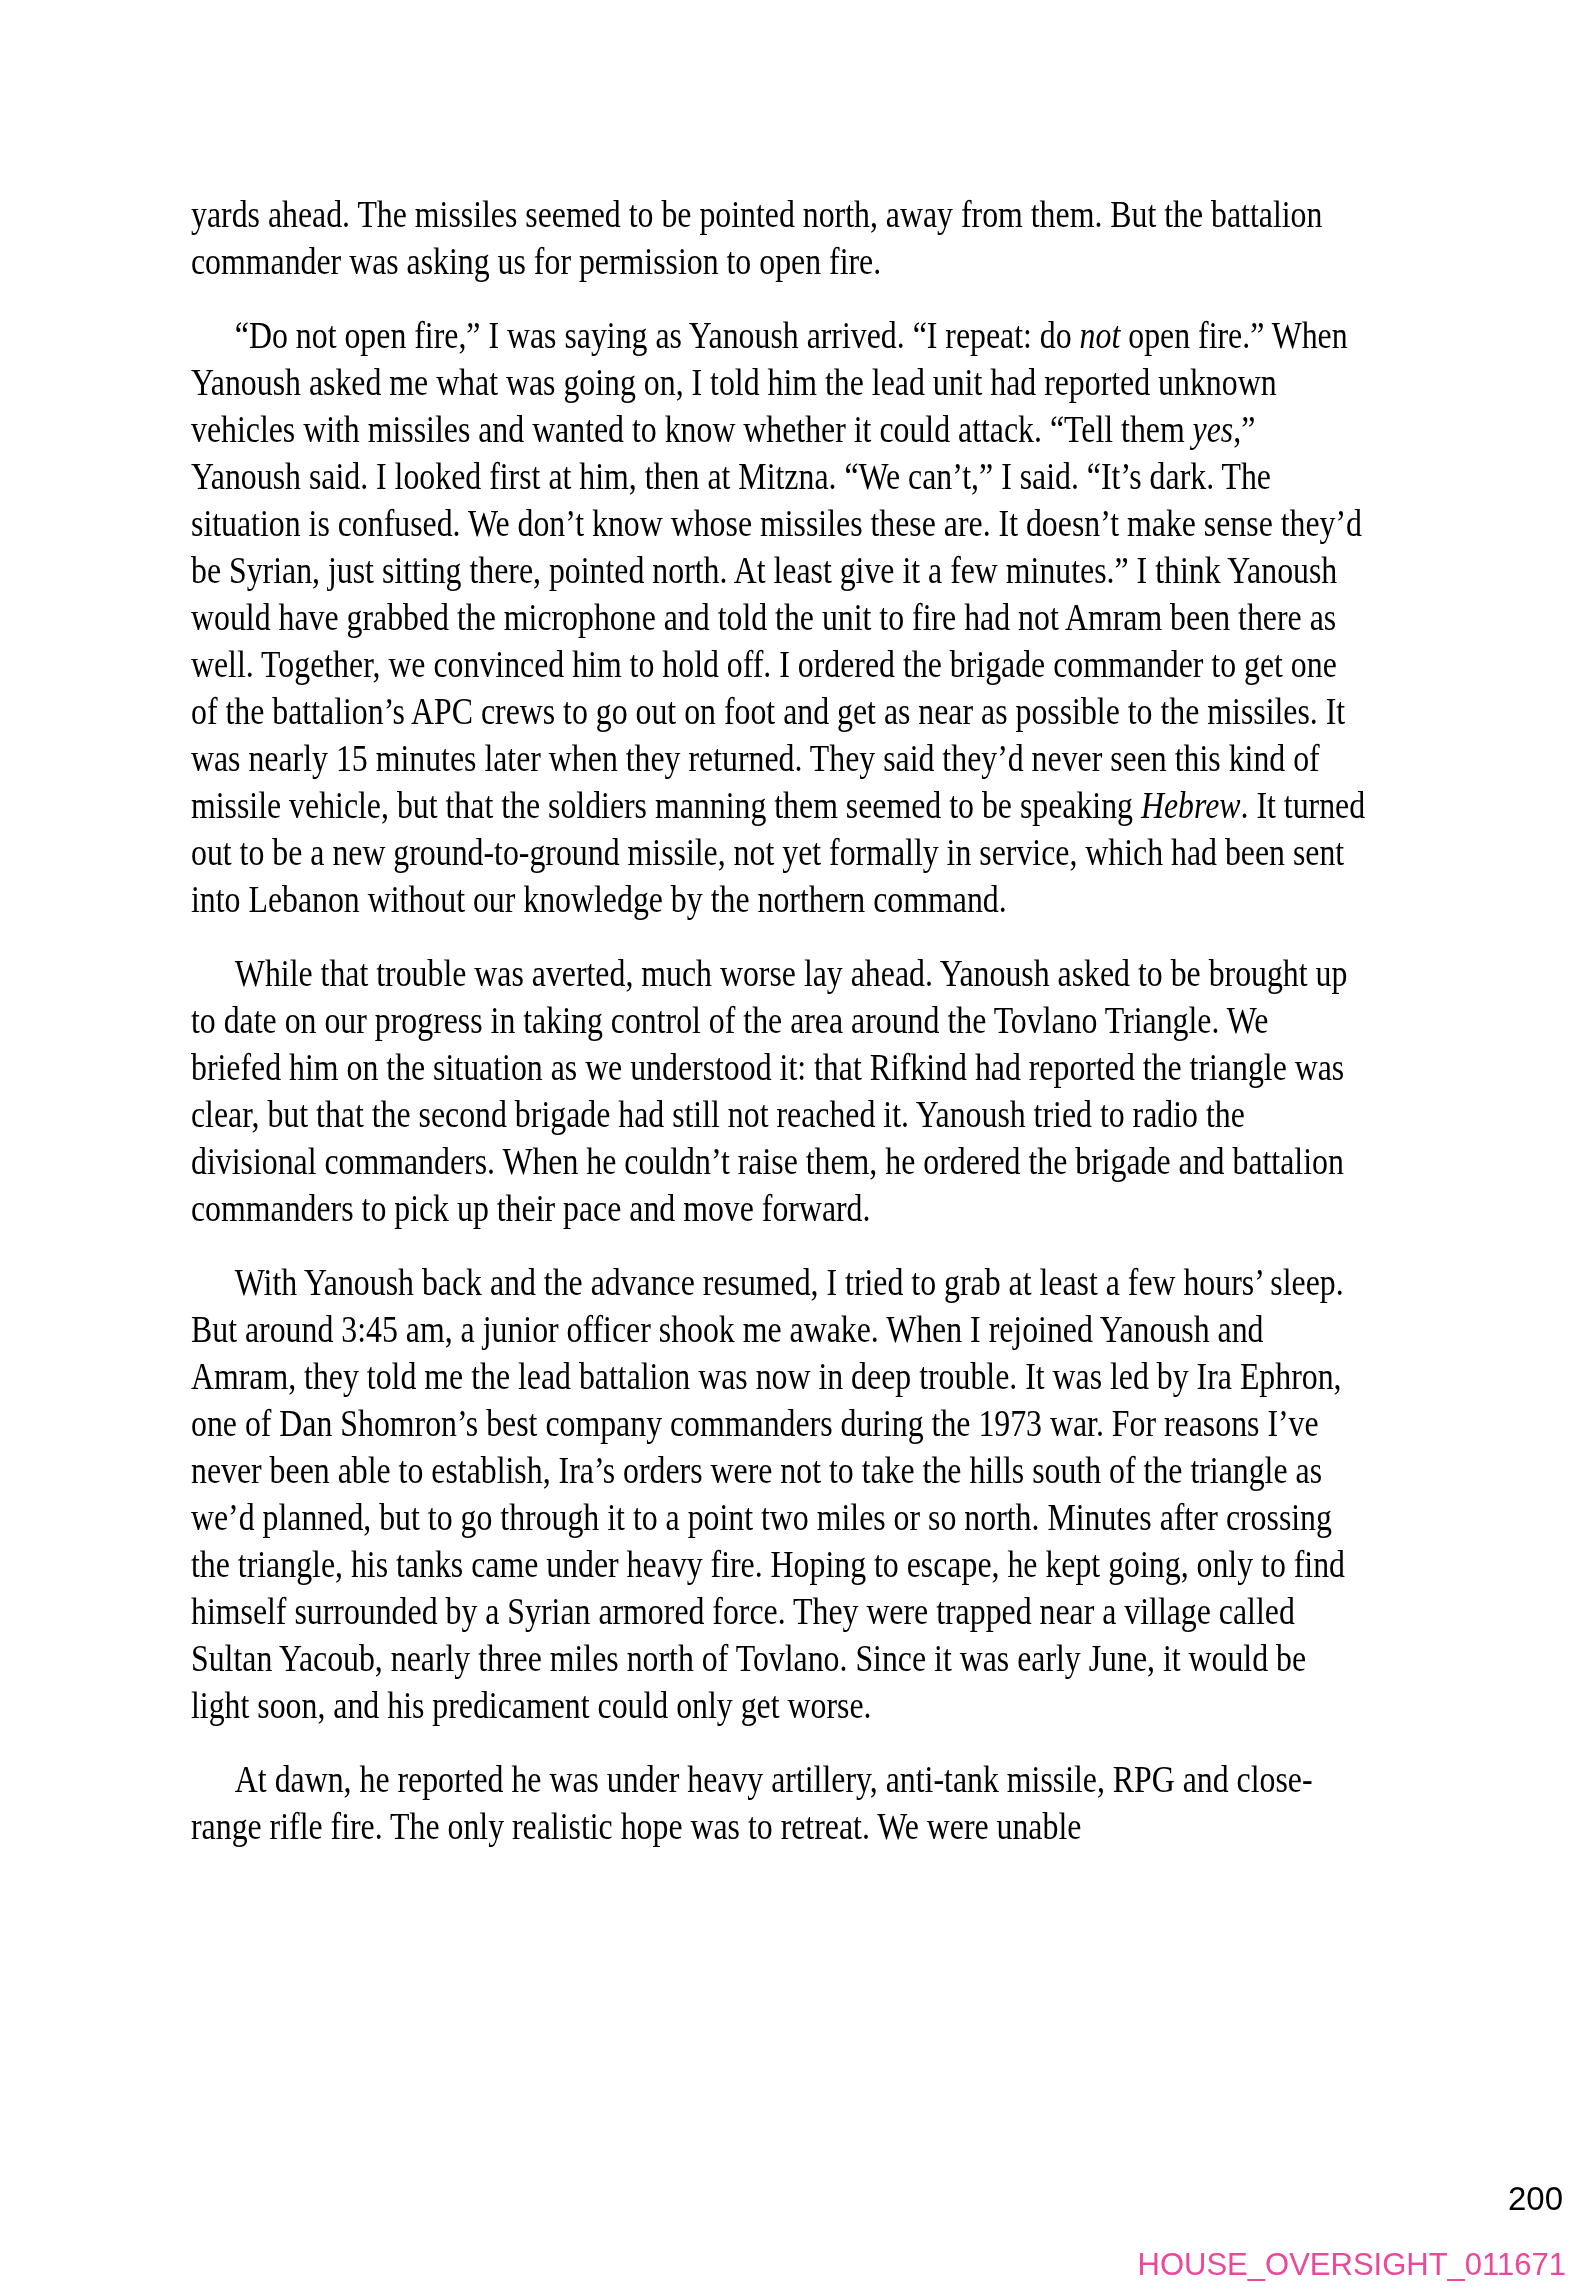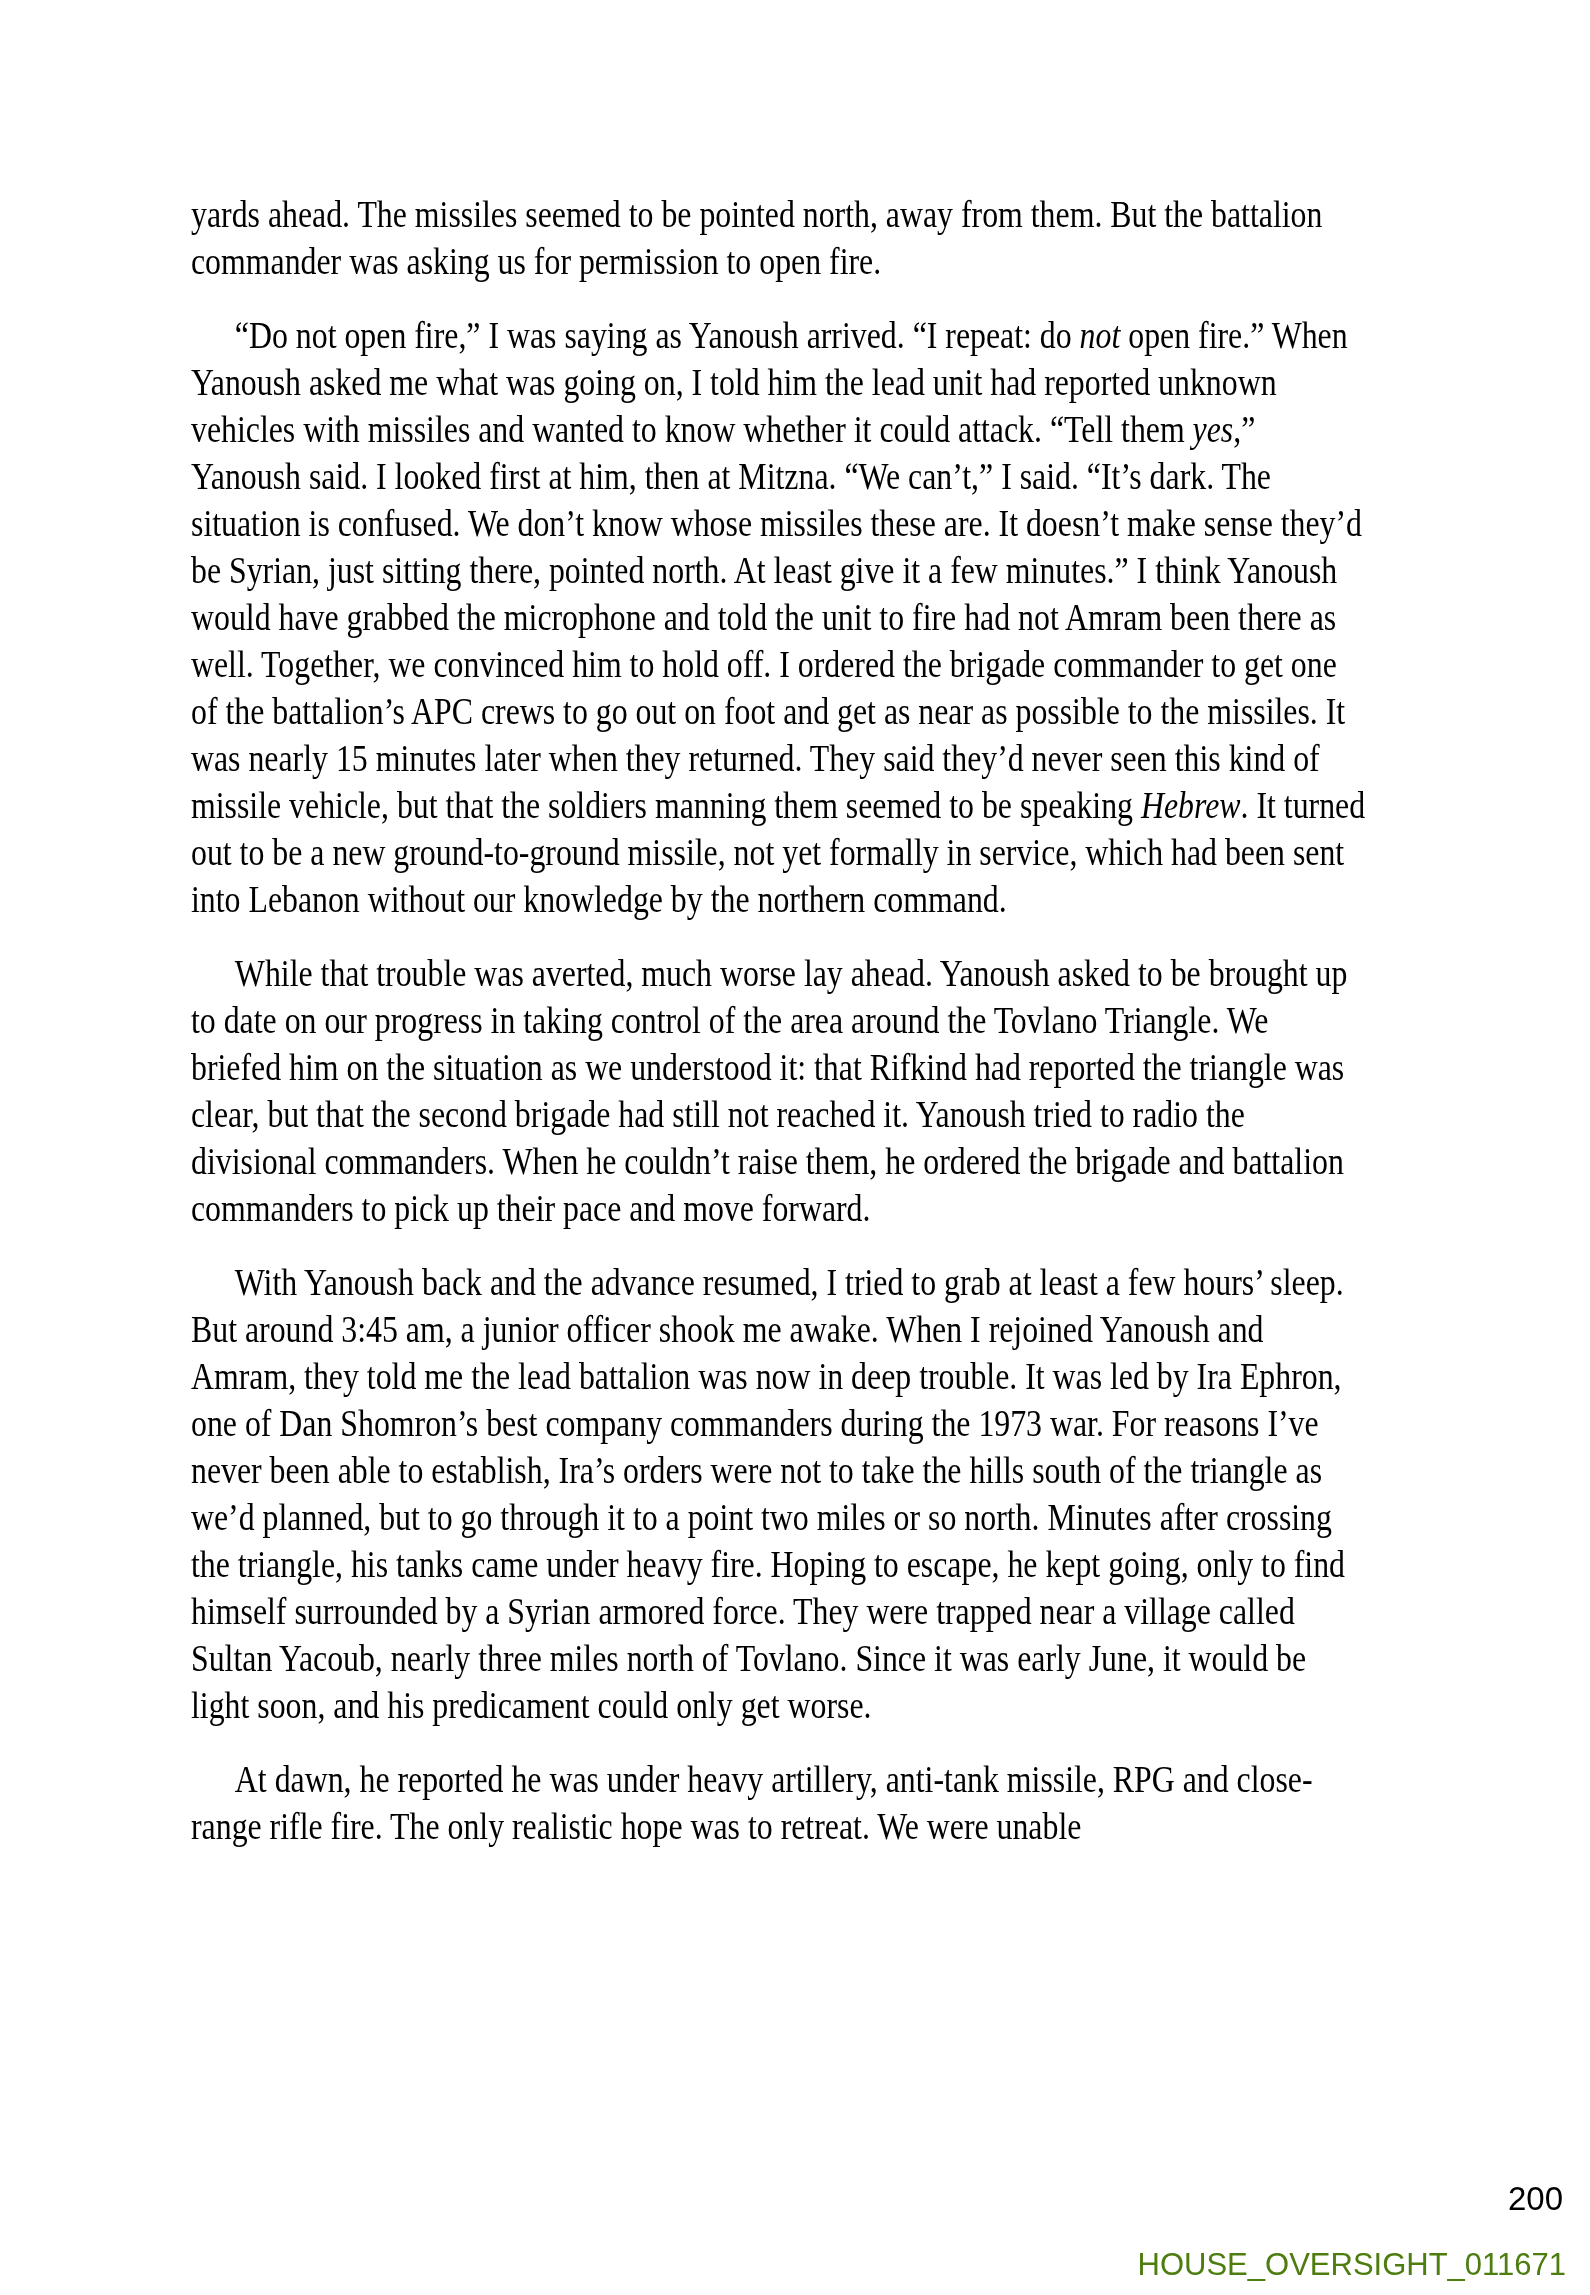--- a/index.html
+++ b/index.html
@@ -52,21 +52,21 @@
     line-height: 1;
     color: #000000;
   }
   .bates-stamp {
     position: absolute;
     top: 2249px;
     right: 25px;
     font-family: "Liberation Sans", "DejaVu Sans", sans-serif;
     font-size: 31px;
     line-height: 1;
-    color: #4d7c0f;
+    color: #ec4899;
   }
 </style>
 </head>
 <body>
 
 <div class="page">
   <div class="body-text" id="body-text">
       <p class="para"><span>yards ahead. The missiles seemed to be pointed north, away from them. But the battalion commander was asking us for permission to open fire.</span></p>
       <p class="para indent"><span>“Do not open fire,” I was saying as Yanoush arrived. “I repeat: do </span><em>not</em><span> open fire.” When Yanoush asked me what was going on, I told him the lead unit had reported unknown vehicles with missiles and wanted to know whether it could attack. “Tell them </span><em>yes</em><span>,” Yanoush said. I looked first at him, then at Mitzna. “We can’t,” I said. “It’s dark. The situation is confused. We don’t know whose missiles these are. It doesn’t make sense they’d be Syrian, just sitting there, pointed north. At least give it a few minutes.” I think Yanoush would have grabbed the microphone and told the unit to fire had not Amram been there as well. Together, we convinced him to hold off. I ordered the brigade commander to get one of the battalion’s APC crews to go out on foot and get as near as possible to the missiles. It was nearly 15 minutes later when they returned. They said they’d never seen this kind of missile vehicle, but that the soldiers manning them seemed to be speaking </span><em>Hebrew</em><span>. It turned out to be a new ground-to-ground missile, not yet formally in service, which had been sent into Lebanon without our knowledge by the northern command.</span></p>
       <p class="para indent"><span>While that trouble was averted, much worse lay ahead. Yanoush asked to be brought up to date on our progress in taking control of the area around the Tovlano Triangle. We briefed him on the situation as we understood it: that Rifkind had reported the triangle was clear, but that the second brigade had still not reached it. Yanoush tried to radio the divisional commanders. When he couldn’t raise them, he ordered the brigade and battalion commanders to pick up their pace and move forward.</span></p>

